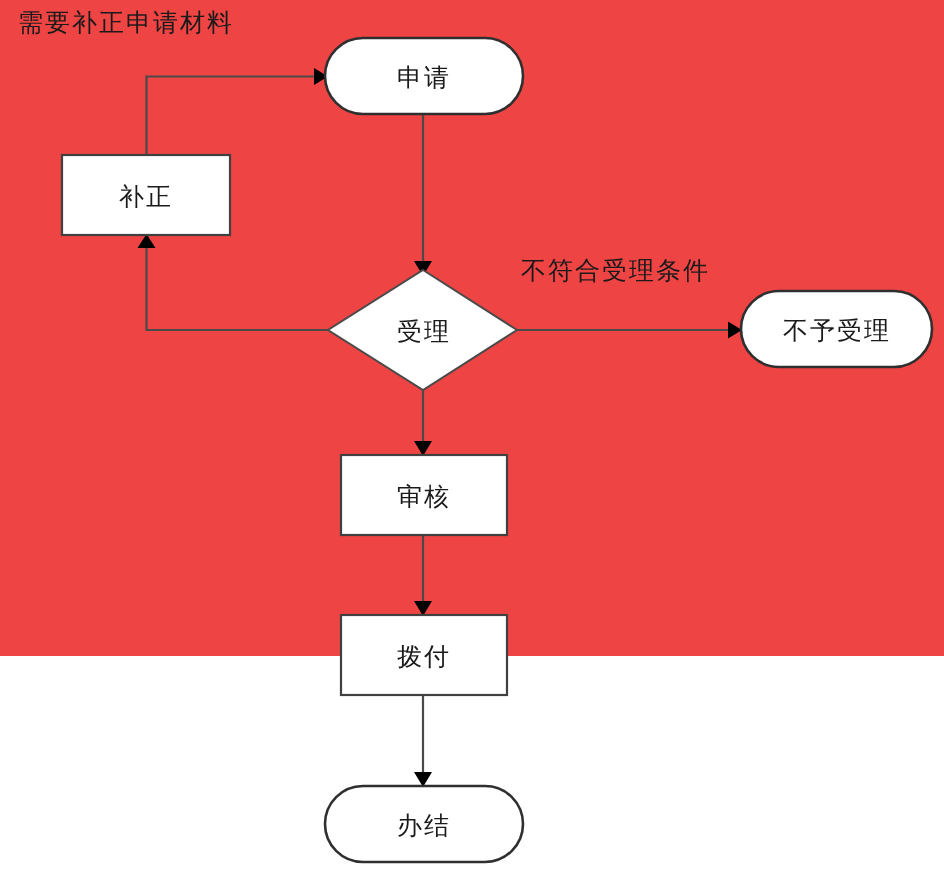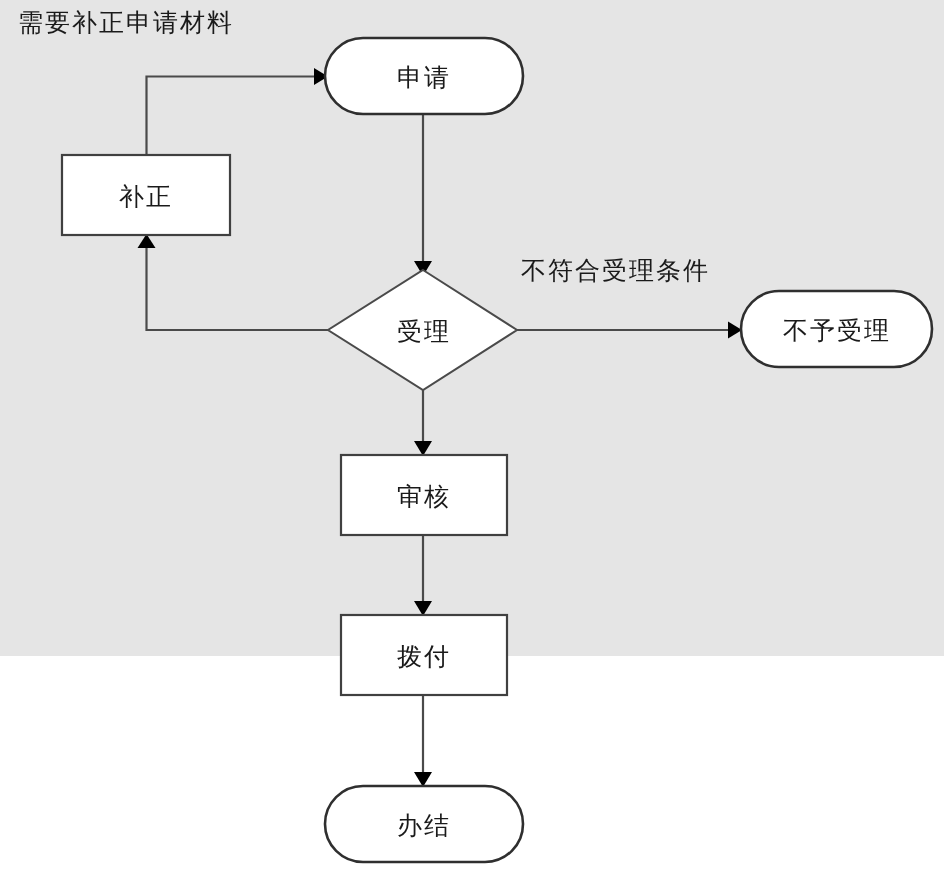--- a/index.html
+++ b/index.html
@@ -11,21 +11,21 @@
   body {
     width: 944px;
     height: 876px;
     font-family: "DejaVu Sans", "Liberation Sans", sans-serif;
     overflow: hidden;
   }
   #flowchart-root {
     position: relative;
     width: 944px;
     height: 656px;
-    background: #e5e5e5;
+    background: #ef4444;
   }
   svg.chart-svg {
     display: block;
     width: 944px;
     height: 876px;
   }
   .node-shape {
     fill: #ffffff;
     stroke: #404040;
     stroke-width: 2.2;

